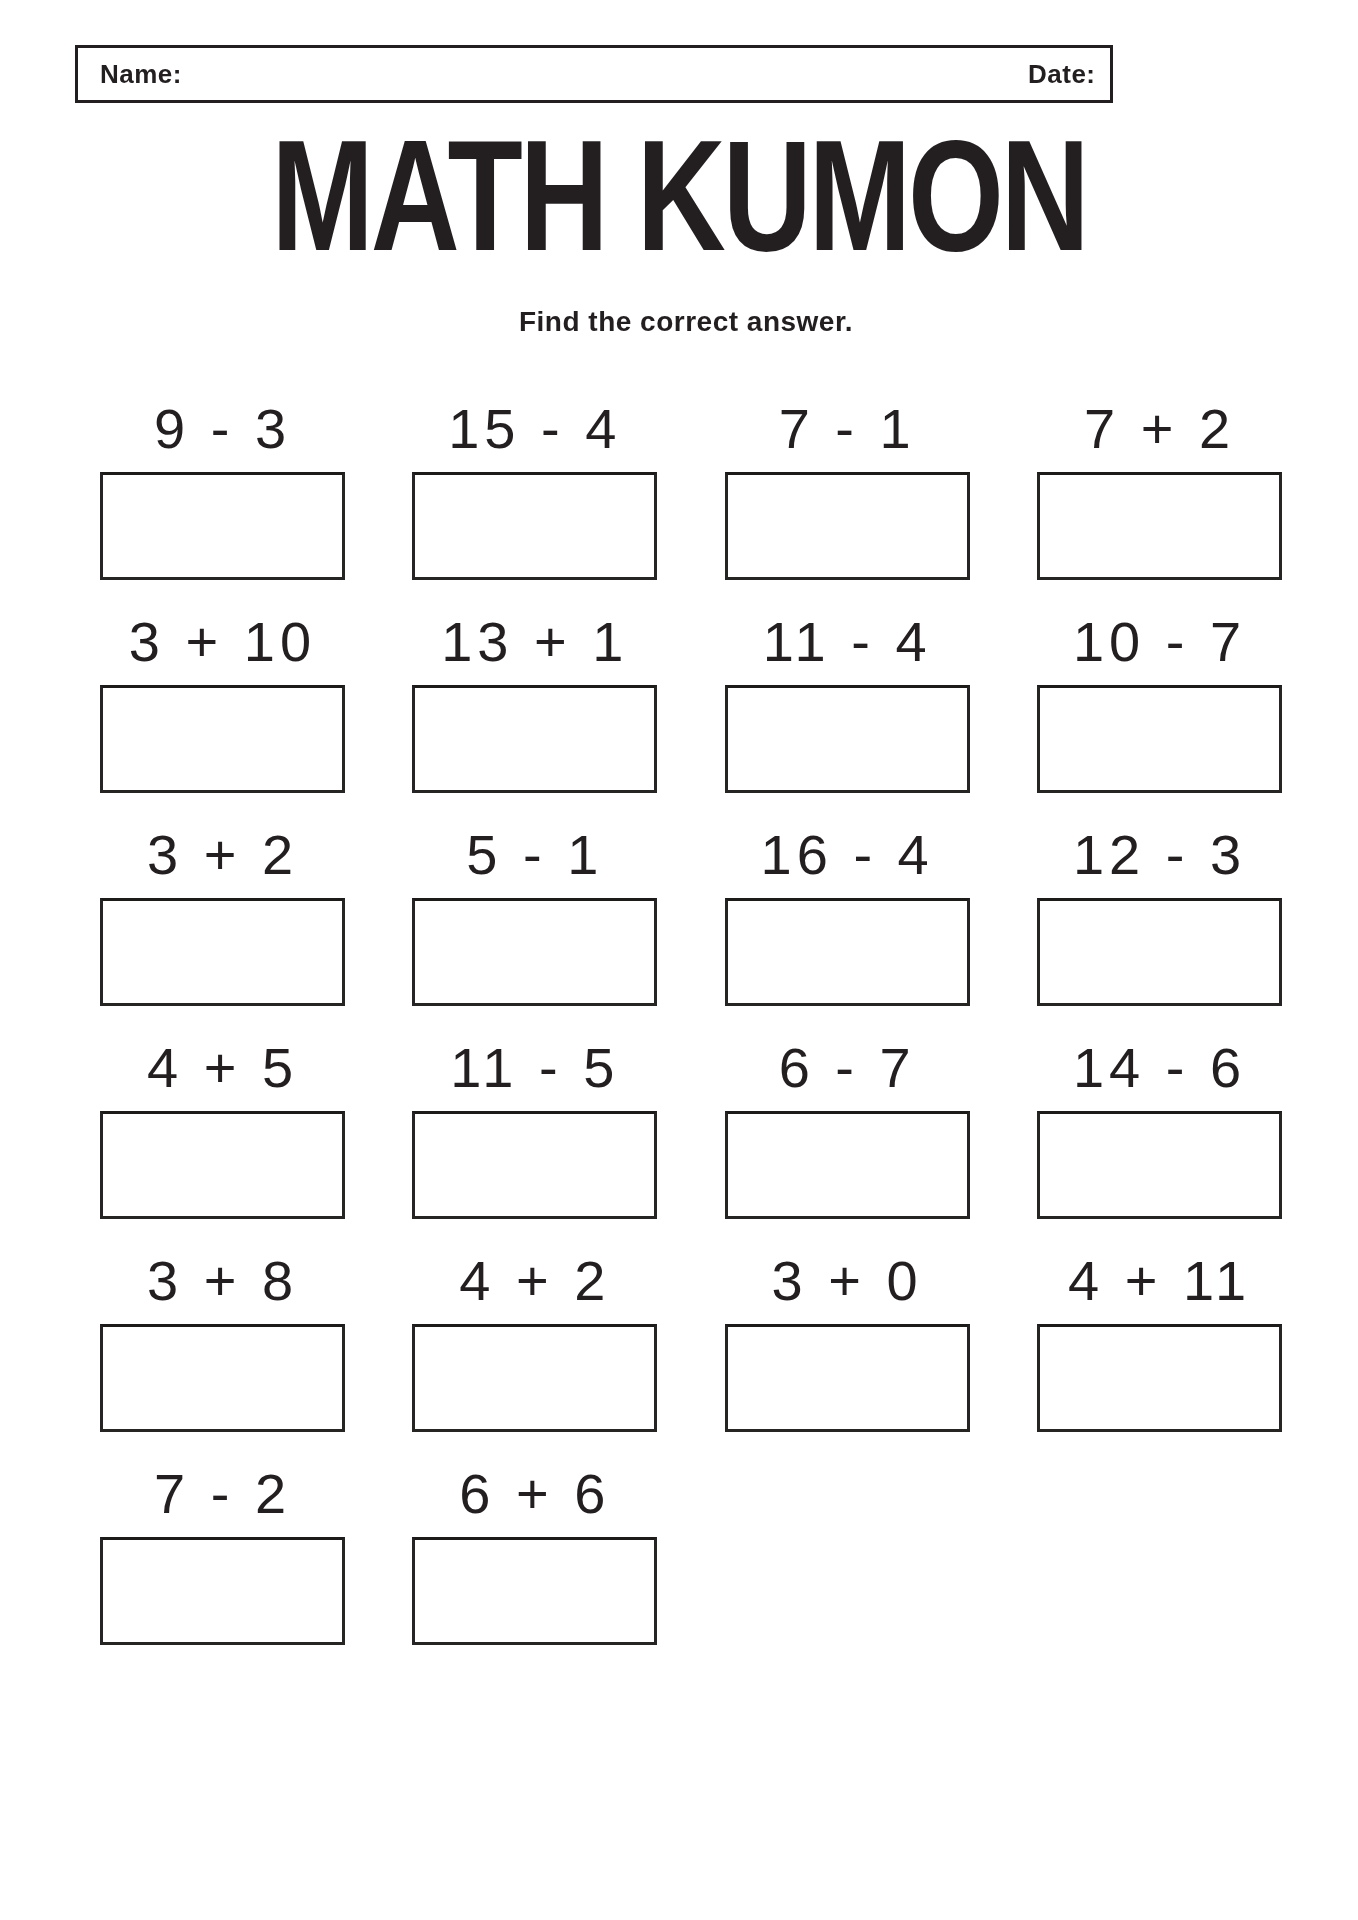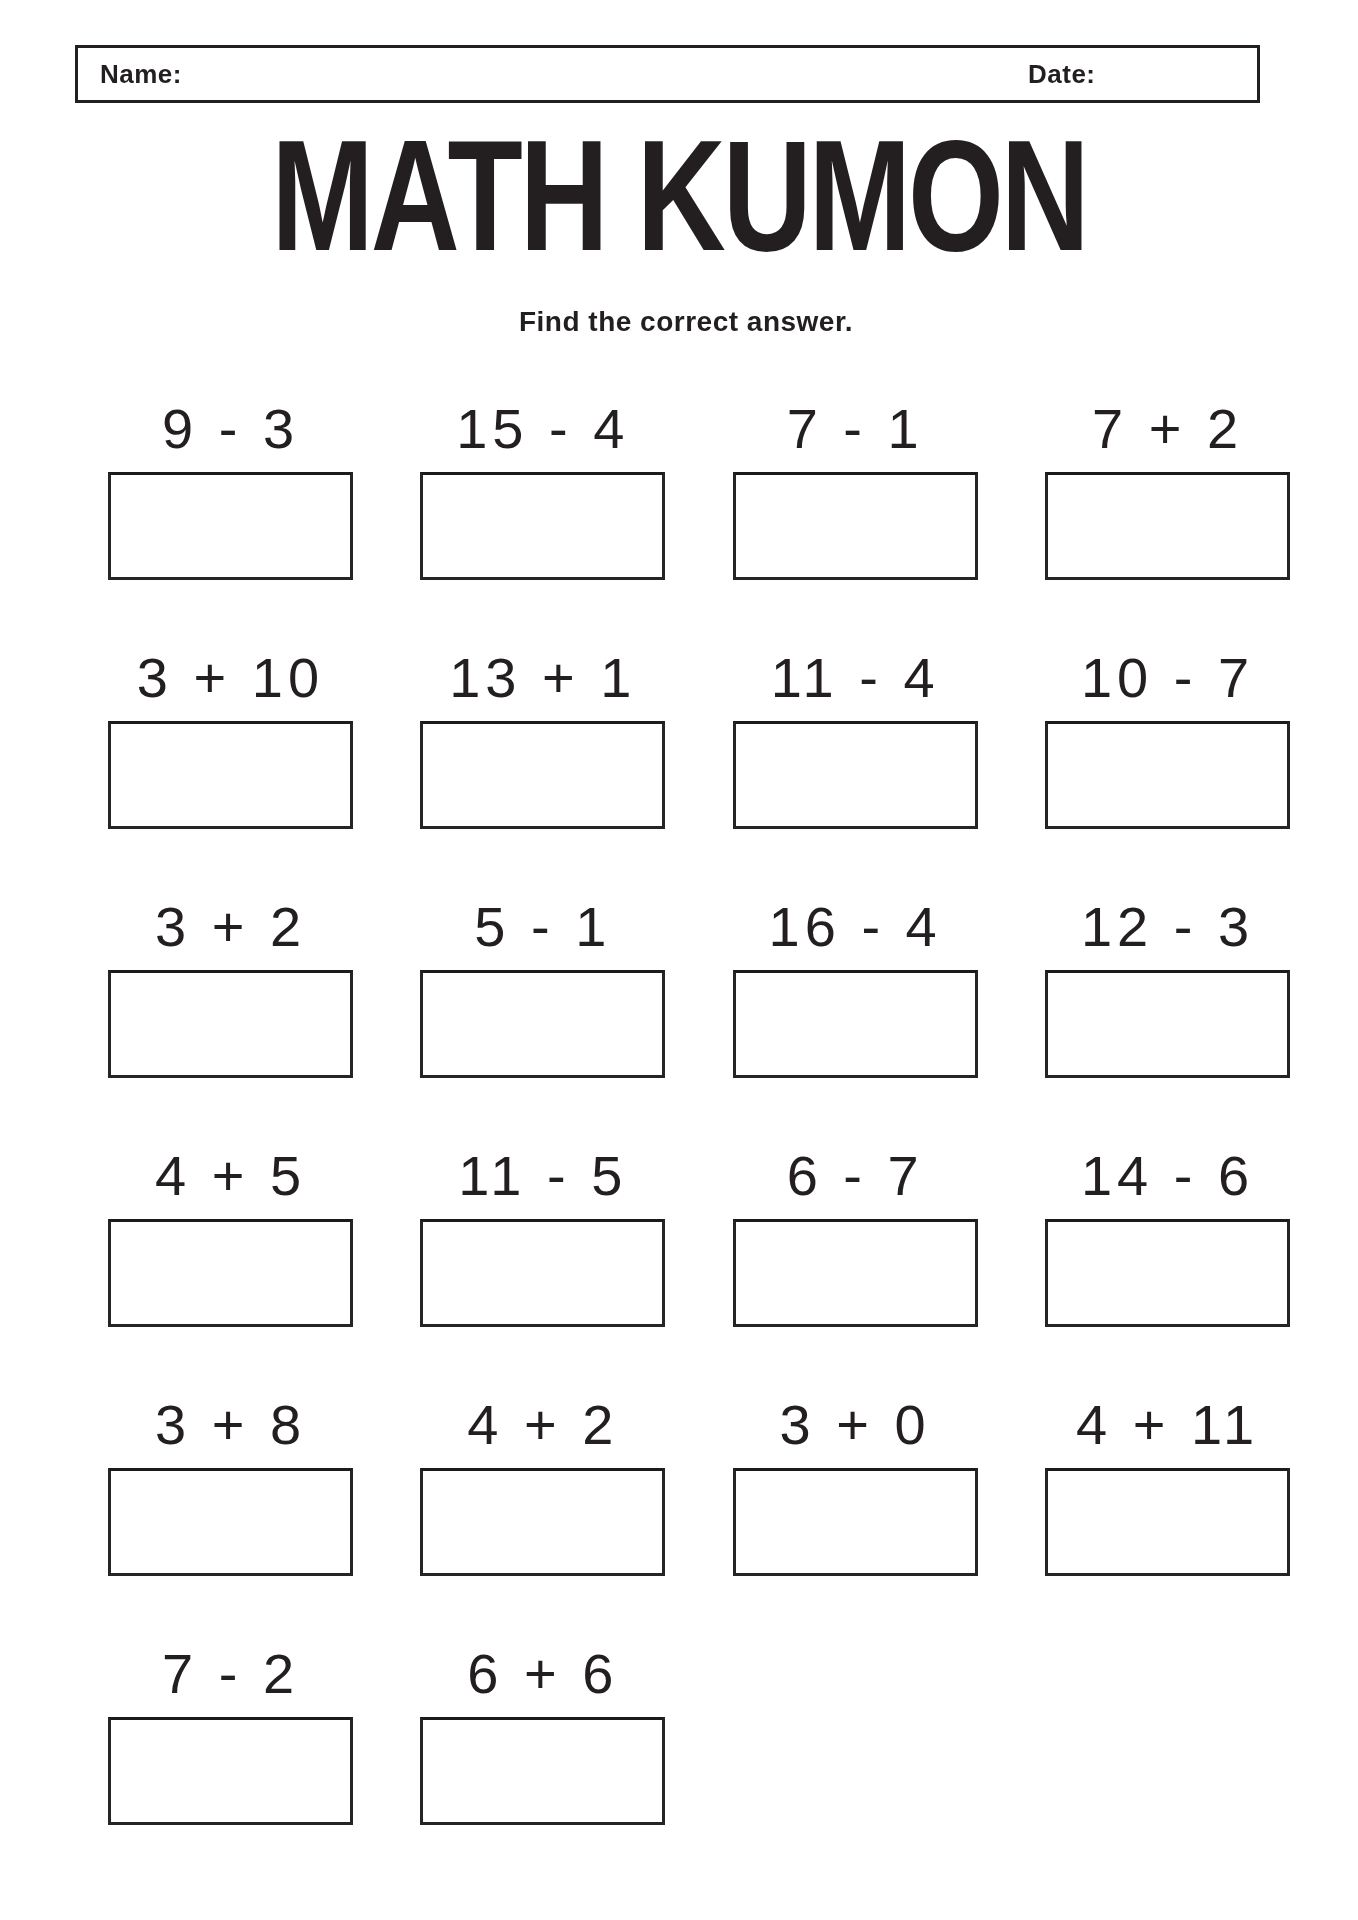--- a/index.html
+++ b/index.html
@@ -14,21 +14,21 @@
     font-family: "Liberation Sans", sans-serif;
     color: #231f20;
     overflow: hidden;
   }
 
   
   .header-box {
     position: absolute;
     left: 75px;
     top: 45px;
-    width: 1185px;
+    width: 1038px;
     height: 58px;
     border: 3px solid #231f20;
     box-sizing: border-box;
     background: #ffffff;
   }
   .hdr-label {
     position: absolute;
     top: 50%;
     transform: translateY(-50%);
     font-size: 26px;
@@ -73,27 +73,27 @@
     text-align: center;
     font-size: 28px;
     font-weight: bold;
     letter-spacing: 0.5px;
     color: #231f20;
   }
 
   
   .grid {
     position: absolute;
-    left: 108px;
+    left: 100px;
     top: 400px;
     width: 1182px;
     display: grid;
     grid-template-columns: repeat(4, 245px);
     justify-content: space-between;
-    row-gap: 69px;
+    row-gap: 33px;
   }
   .cell {
     display: flex;
     flex-direction: column;
     align-items: center;
   }
   .expr {
     height: 58px;
     display: flex;
     align-items: center;

